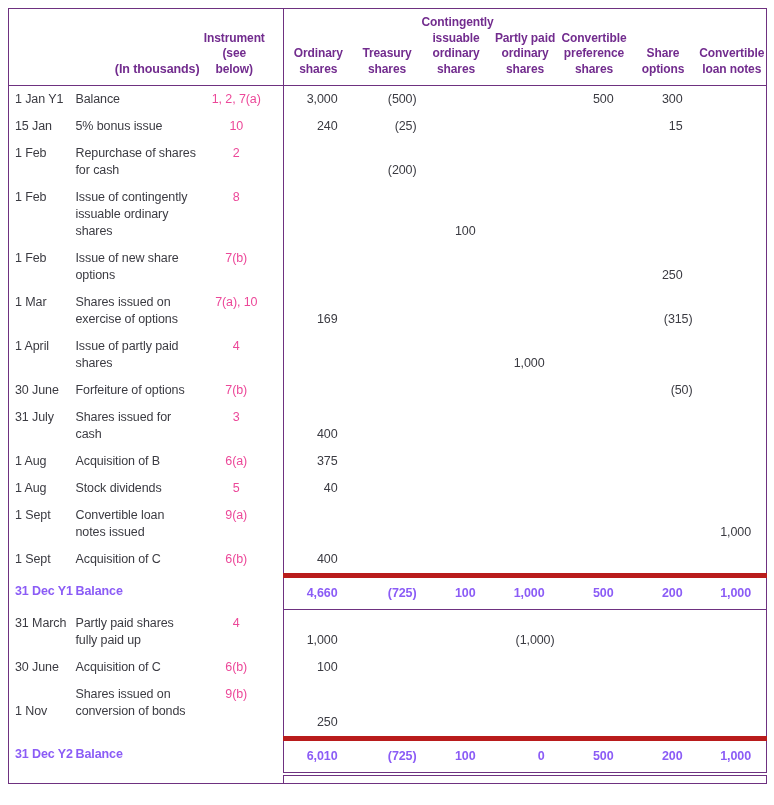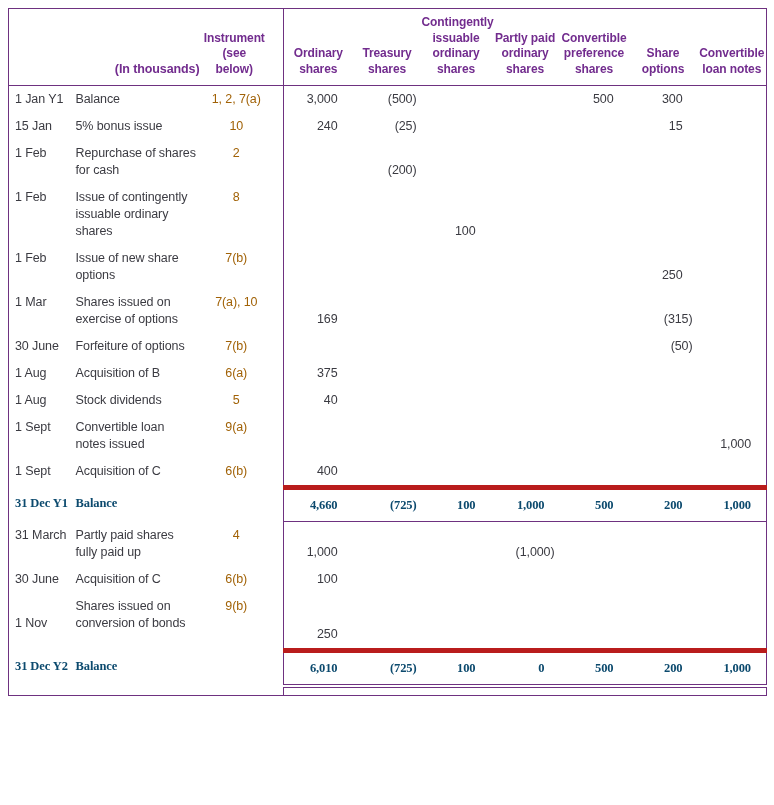--- a/index.html
+++ b/index.html
@@ -22,25 +22,25 @@
     font-size:12px;line-height:15.5px;
     padding-top:6px;padding-bottom:8px;
     border-bottom:1px solid #6e3180;
   }
   th.units{text-align:right;padding-left:6px;font-size:12.5px;}
   th.instr-h{padding-right:14px;}
   th.num-h{text-align:center;}
   td{vertical-align:top;padding-top:5px;padding-bottom:5px;}
   td.date{padding-left:6px;}
   td.desc{padding-right:2px;}
-  td.instr{text-align:center;color:#a16207;padding-right:10px;}
+  td.instr{text-align:center;color:#ec4899;padding-right:10px;}
   td.val{vertical-align:bottom;text-align:right;padding-right:15px;}
   td.val.neg{padding-right:5px;}
   .c0{border-left:1px solid #6e3180;}
-  tr.bold td{font-weight:bold;color:#0c4a6e;padding-top:7px;padding-bottom:7px;font-family:Liberation Serif, serif;}
+  tr.bold td{font-weight:bold;color:#8b5cf6;padding-top:7px;padding-bottom:7px;}
   tr.rule-top td.val{border-top:5px solid #b91c1c;text-align:right;}
   tr.rule-bottom td.val{border-bottom:1px solid #6e3180;}
   tr.rule-double td.val{border-bottom:4px double #6e3180;}
   tr.tall td.desc{padding-bottom:19px;}
   tr.spacer td{padding:0;height:7px;}
 </style>
 </head>
 <body>
 
 <div class="page">
@@ -139,29 +139,53 @@
           <td class="instr">7(a), 10</td>
           <td class="val c0">169</td>
           <td class="val"></td>
           <td class="val"></td>
           <td class="val"></td>
           <td class="val"></td>
           <td class="val neg">(315)</td>
           <td class="val"></td>
         </tr>
         <tr class="">
+          <td class="date">1 April</td>
+          <td class="desc">Issue of partly paid<br>shares</td>
+          <td class="instr">4</td>
+          <td class="val c0"></td>
+          <td class="val"></td>
+          <td class="val"></td>
+          <td class="val">1,000</td>
+          <td class="val"></td>
+          <td class="val"></td>
+          <td class="val"></td>
+        </tr>
+        <tr class="">
           <td class="date">30 June</td>
           <td class="desc">Forfeiture of options</td>
           <td class="instr">7(b)</td>
           <td class="val c0"></td>
           <td class="val"></td>
           <td class="val"></td>
           <td class="val"></td>
           <td class="val"></td>
           <td class="val neg">(50)</td>
+          <td class="val"></td>
+        </tr>
+        <tr class="">
+          <td class="date">31 July</td>
+          <td class="desc">Shares issued for<br>cash</td>
+          <td class="instr">3</td>
+          <td class="val c0">400</td>
+          <td class="val"></td>
+          <td class="val"></td>
+          <td class="val"></td>
+          <td class="val"></td>
+          <td class="val"></td>
           <td class="val"></td>
         </tr>
         <tr class="">
           <td class="date">1 Aug</td>
           <td class="desc">Acquisition of B</td>
           <td class="instr">6(a)</td>
           <td class="val c0">375</td>
           <td class="val"></td>
           <td class="val"></td>
           <td class="val"></td>

